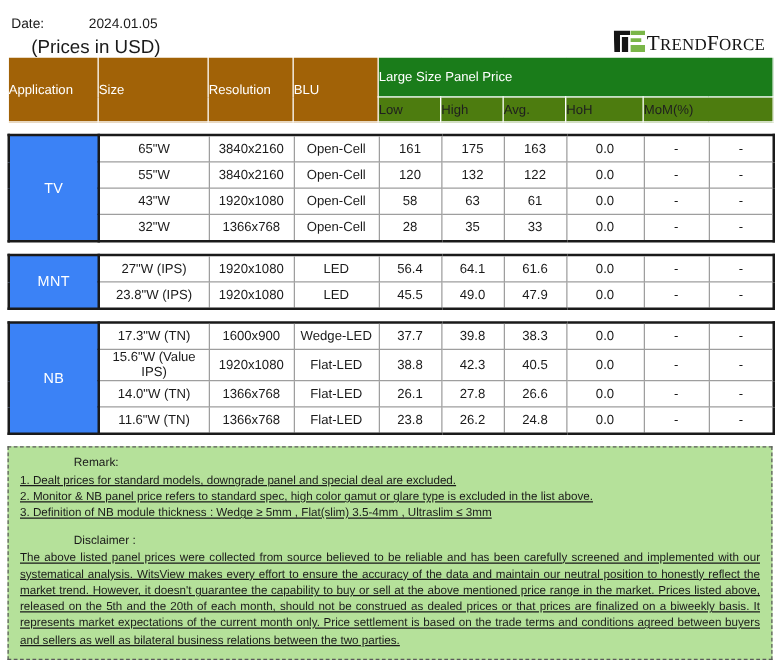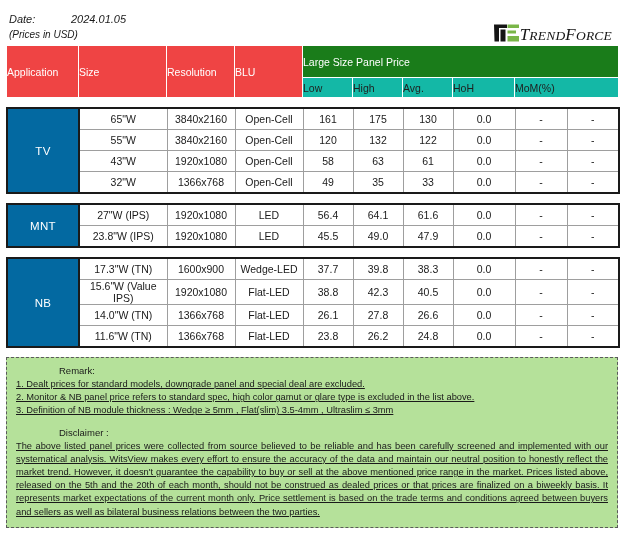--- a/index.html
+++ b/index.html
@@ -14,36 +14,35 @@
     color: #1a1a1a;
     overflow: hidden;
     position: relative;
   }
 
   
   .topbar {
     position: relative;
     height: 45px;
     padding: 0;
-    font-style: italic;
   }
   .date-line {
     position: absolute;
     left: 9px;
     top: 13px;
     font-size: 11px;
     white-space: nowrap;
   }
   .date-label { display: inline-block; width: 62px; }
   .date-value { display: inline-block; }
   .prices-line {
     position: absolute;
-    left: 9px;
+    left: 25px;
     top: 29px;
-    font-size: 10px;
+    font-size: 15px;
   }
 
   .logo {
     position: absolute;
     right: 12px;
     top: 23px;
     display: flex;
     align-items: flex-end;
     gap: 0;
   }
@@ -89,26 +88,26 @@
     vertical-align: middle;
     color: #ffffff;
     font-size: 10.5px;
   }
   .hdr-dark {
     background: #1a7c1a;
     border: 1px solid #ffffff;
     height: 31px;
   }
   .hdr-dark-tall {
-    background: #ef4444;
+    background: #a16207;
     border: 1px solid #ffffff;
     height: 48px;
   }
   .hdr-light {
-    background: #14b8a6;
+    background: #4d7c0f;
     border: 1px solid #ffffff;
     color: #1f1f1f !important;
     height: 19px;
     font-size: 10.5px;
     margin-left: 48px;
   }
 
   
   .blk {
     border-collapse: collapse;
@@ -120,21 +119,21 @@
     font-size: 10.5px;
     text-align: center;
     vertical-align: middle;
     height: 20px;
     border: 1px solid #9e9e9e;
     background: #ffffff;
     color: #1a1a1a;
     padding: 0;
   }
   .blk .cat {
-    background: #0369a1;
+    background: #3b82f6;
     color: #ffffff;
     font-size: 11.5px;
     border: 2px solid #1a1a1a;
     letter-spacing: .3px;
     margin-top: 40px;
   }
   .blk tr td.edge-l { border-left: 2px solid #1a1a1a; }
   .blk tr td.edge-r { border-right: 2px solid #1a1a1a; }
   .blk tr.first-row td { border-top: 2px solid #1a1a1a; }
   .blk tr.last-row td { border-bottom: 2px solid #1a1a1a; }
@@ -230,21 +229,21 @@
         <col class="c-mom2">
       </colgroup>
       <tbody>
         <tr class="first-row">
           <td class="cat edge-l" rowspan="4">TV</td>
           <td>65"W</td>
           <td>3840x2160</td>
           <td>Open-Cell</td>
           <td>161</td>
           <td>175</td>
-          <td>130</td>
+          <td>163</td>
           <td>0.0</td>
           <td>-</td>
           <td class="edge-r">-</td>
         </tr>
         <tr>
           <td>55"W</td>
           <td>3840x2160</td>
           <td>Open-Cell</td>
           <td>120</td>
           <td>132</td>
@@ -261,21 +260,21 @@
           <td>63</td>
           <td>61</td>
           <td>0.0</td>
           <td>-</td>
           <td class="edge-r">-</td>
         </tr>
         <tr class=" last-row">
           <td>32"W</td>
           <td>1366x768</td>
           <td>Open-Cell</td>
-          <td>49</td>
+          <td>28</td>
           <td>35</td>
           <td>33</td>
           <td>0.0</td>
           <td>-</td>
           <td class="edge-r">-</td>
         </tr>
       </tbody>
     </table>
     <div style="height: 9px;"></div>
     <table class="blk">

